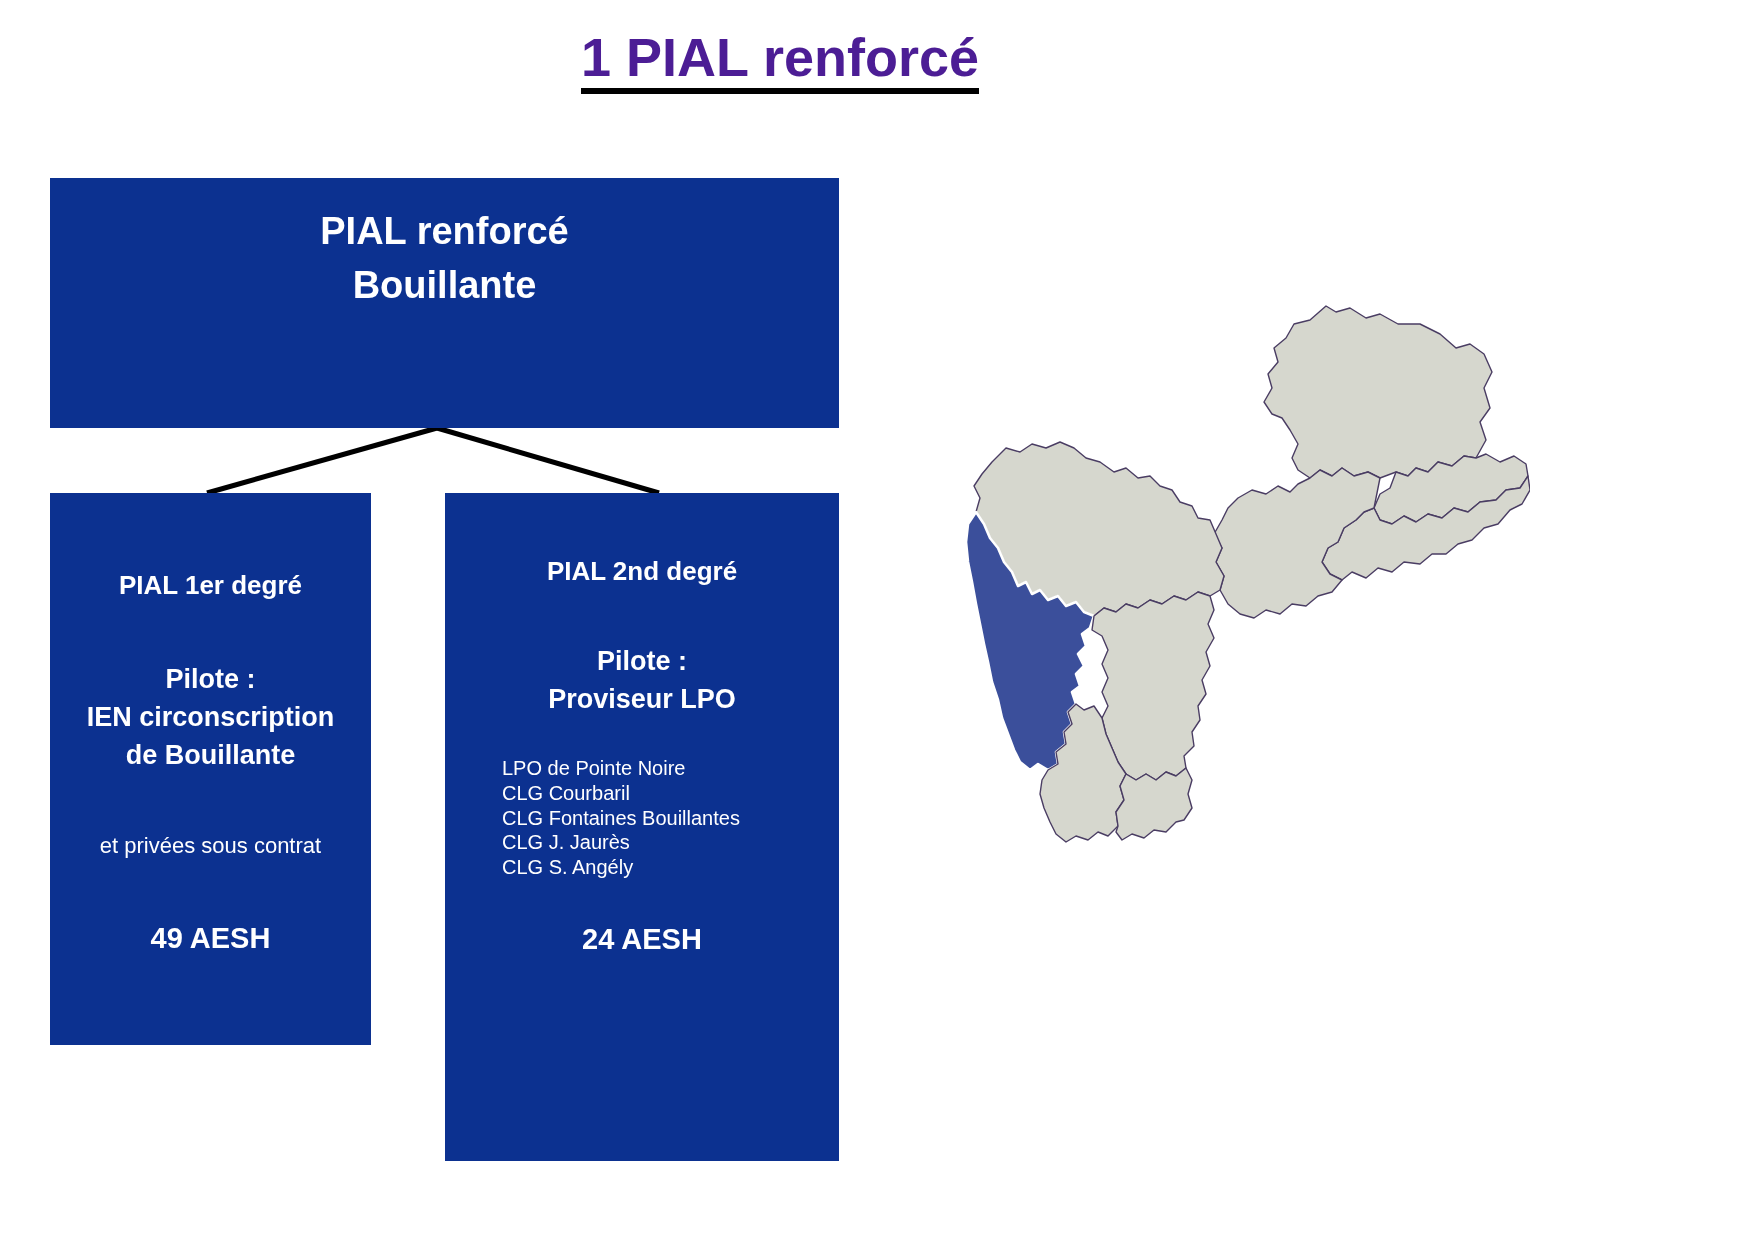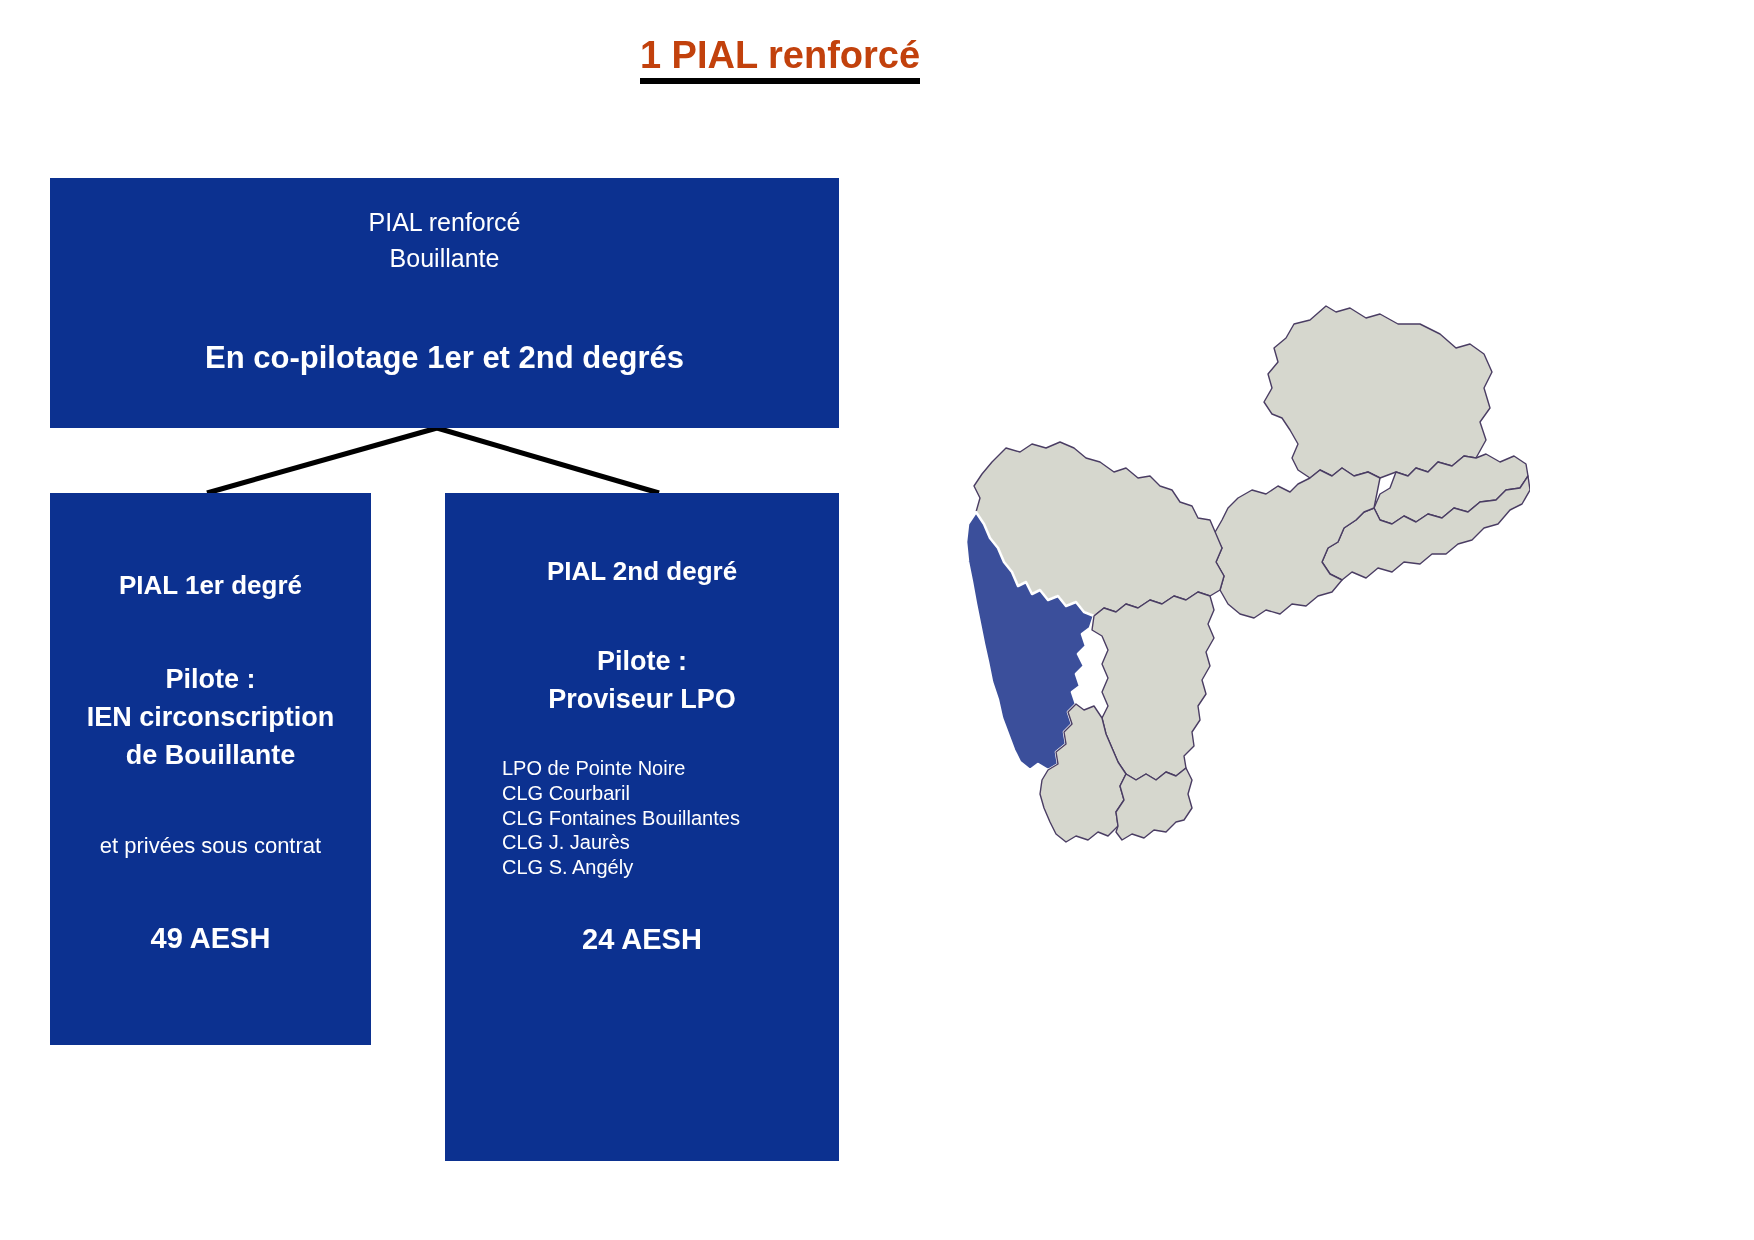--- a/index.html
+++ b/index.html
@@ -13,27 +13,27 @@
     position: relative;
     overflow: hidden;
     font-family: "Liberation Sans", sans-serif;
     color: #000000;
   }
 
   
   #slide-title {
     position: absolute;
     left: 0;
-    top: 34px;
+    top: 26px;
     width: 1560px;
     text-align: center;
-    font-size: 38px;
+    font-size: 54px;
     font-weight: bold;
     letter-spacing: 0px;
-    color: #c2410c;
+    color: #4c1d95;
     white-space: nowrap;
   }
   #slide-title .underline-text {
     display: inline-block;
     border-bottom: 6px solid #000000;
     padding-bottom: 2px;
     line-height: 1.05;
   }
 
   
@@ -46,22 +46,22 @@
 
   #box-parent {
     left: 50px;
     top: 178px;
     width: 789px;
     height: 250px;
     text-align: center;
     padding-top: 27px;
   }
   #box-parent .line-main {
-    font-size: 25px;
-    font-weight: normal;
+    font-size: 38px;
+    font-weight: bold;
     line-height: 1.42;
   }
   #box-parent .line-sub {
     font-size: 31px;
     font-weight: bold;
     margin-top: 64px;
   }
 
   #box-first-degree {
     left: 50px;
@@ -144,21 +144,20 @@
 </div>
 
 <svg id="connectors" viewBox="0 0 1754 1240" xmlns="http://www.w3.org/2000/svg">
   <line x1="437" y1="428" x2="207" y2="493" stroke="#000000" stroke-width="5"></line>
   <line x1="437" y1="428" x2="659" y2="493" stroke="#000000" stroke-width="5"></line>
 </svg>
 
 <div class="blue-box" id="box-parent">
   <div class="line-main">PIAL renforcé</div>
   <div class="line-main">Bouillante</div>
-  <div class="line-sub">En co-pilotage 1er et 2nd degrés</div>
 </div>
 
 <div class="blue-box" id="box-first-degree">
   <div class="box-heading">PIAL 1er degré</div>
   <div class="box-pilot">
     <div>Pilote :</div>
     <div>IEN circonscription</div>
     <div>de Bouillante</div>
   </div>
   <div class="box-note">

